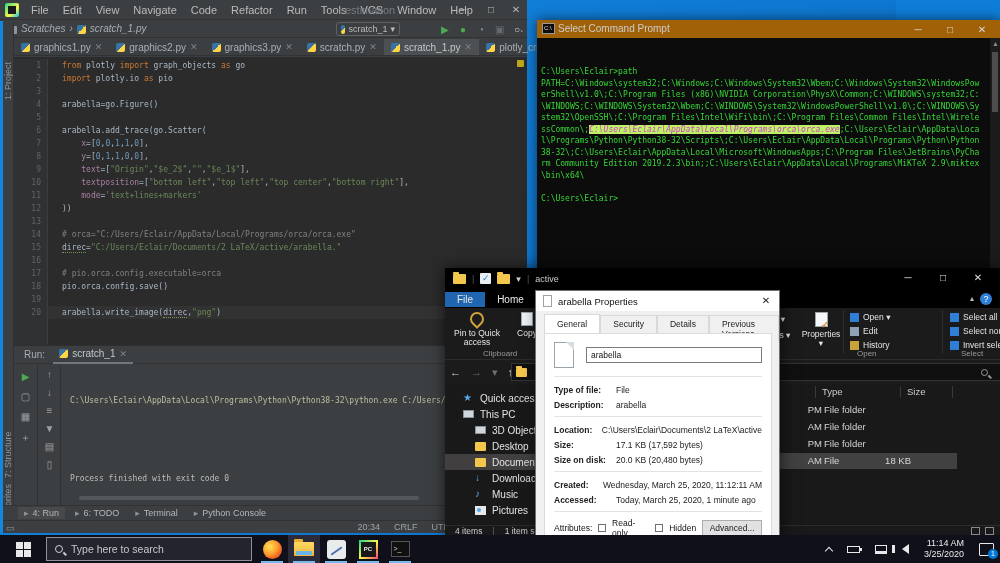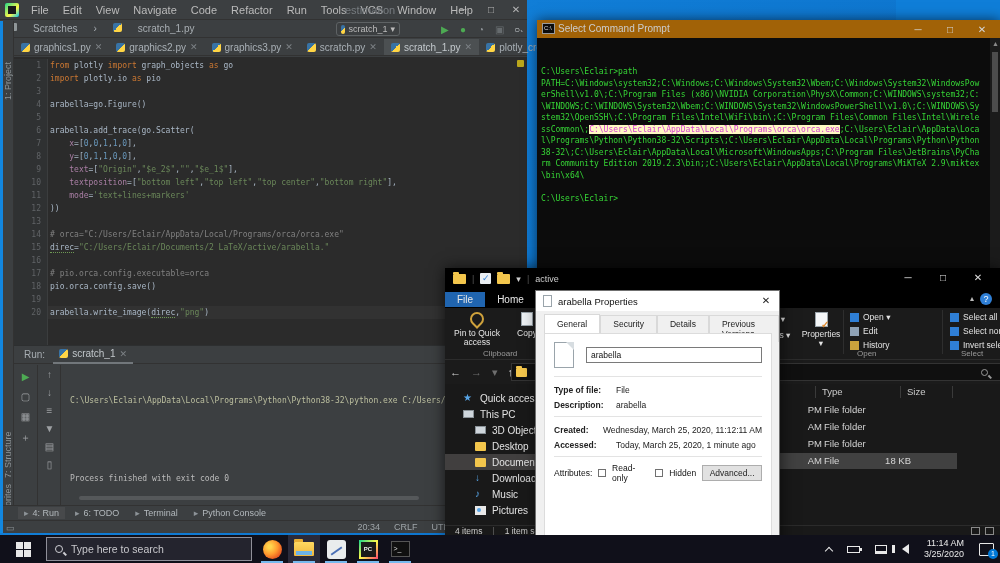--- a/index.html
+++ b/index.html
@@ -10,37 +10,37 @@
   #pycharm { position:absolute; left:0; top:0; width:527px; height:533px; background:#3c3f41; font-family:"Liberation Sans",sans-serif; }
   #pc-titlebar { position:absolute; left:0; top:0; width:100%; height:20px; background:#3c3f41; border-bottom:1px solid #323232; }
   #pc-logo { position:absolute; left:5px; top:3px; width:14px; height:14px; background:linear-gradient(135deg,#21d789,#fcf84a 60%,#07c3f2); border-radius:2px; }
   #pc-logo:after { content:""; position:absolute; left:3px; top:3px; right:3px; bottom:3px; background:#1a1a1a; }
   #pc-menus { position:absolute; left:24px; top:0; height:20px; display:flex; align-items:center; }
   #pc-menus span { color:#bbbbbb; font-size:11px; padding:0 7px; }
   #pc-proj-title { position:absolute; left:345px; top:4px; color:#777c80; font-size:11px; }
   .winbtn { position:absolute; top:0; width:26px; height:20px; color:#b6b6b6; font-size:10px; text-align:center; line-height:20px; }
   
   #pc-navbar { position:absolute; left:0; top:21px; width:100%; height:17px; background:#3c3f41; border-bottom:1px solid #323232; color:#a7adb2; font-size:10px; }
-  #pc-crumbs { position:absolute; left:8px; top:2px; display:flex; gap:16px; align-items:flex-start; }
+  #pc-crumbs { position:absolute; left:8px; top:2px; display:flex; gap:4px; align-items:flex-end;font-style:italic; }
   .crumb-ico { display:inline-block; width:9px; height:8px; background:#8f9698; border-radius:1px; }
   .py-ico { display:inline-block; width:9px; height:9px; background:linear-gradient(135deg,#3873a5 50%,#ffd545 50%); border-radius:2px; }
   #pc-runbox { position:absolute; left:336px; top:1px; width:64px; height:14px; border:1px solid #5e6264; border-radius:3px; color:#bbb; font-size:9px; display:flex; align-items:center; gap:3px; padding:0 4px; }
   .tool-ico { position:absolute; top:3px; font-size:10px; line-height:12px; }
   
   #pc-tabbar { position:absolute; left:14px; top:39px; width:513px; height:17px; background:#3c3f41; border-bottom:1px solid #323232; display:flex; }
   .ed-tab { display:flex; align-items:center; gap:4px; padding:0 7px; font-size:10px; color:#a9b0b6; }
   .ed-tab.active { background:#4c5052; color:#c3c9cd; }
   .tab-x { color:#7d8286; font-size:9px; }
   
   #pc-stripe { position:absolute; left:0; top:21px; width:14px; height:484px; background:#3c3f41; border-right:1px solid #323232; }
   .vlabel { position:absolute; color:#8f9598; font-size:9px; white-space:nowrap; transform:rotate(-90deg); transform-origin:left top; }
   
   #pc-editor { position:absolute; left:14px; top:57px; width:513px; height:288px; background:#2b2b2b; overflow:hidden; }
   #gutter { position:absolute; left:0; top:2px; width:34px; text-align:right; color:#606366; font-family:"DejaVu Sans Mono",monospace; font-size:8px; line-height:13px; background:#2f3132; height:286px; padding-right:6px; border-right:1px solid #3b3d3e; }
-  #code { position:absolute; left:36px; top:2px; font-family:"DejaVu Sans Mono",monospace; font-size:8px; line-height:13px; white-space:pre; }
+  #code { position:absolute; left:48px; top:2px; font-family:"DejaVu Sans Mono",monospace; font-size:8px; line-height:13px; white-space:pre; }
   .cl { height:13px; }
   .tk-k { color:#cc7832; } .tk-d { color:#a9b7c6; } .tk-s { color:#6a8759; }
   .tk-n { color:#6897bb; } .tk-c { color:#808080; } .tk-a { color:#aa7fa5; }
   .tk-u { color:#a9b7c6; border-bottom:1px dotted #6e9954; }
   #caret-line { position:absolute; left:0; top:249px; width:513px; height:13px; background:#323232; }
   #insp-mark { position:absolute; right:3px; top:3px; width:7px; height:7px; background:#bba71c; border-radius:1px; }
   
   #pc-run { position:absolute; left:14px; top:345px; width:513px; height:160px; background:#3c3f41; border-top:1px solid #2d2f30; }
   #run-head { position:absolute; left:0; top:0; height:18px; font-size:10px; color:#a7adb2; display:flex; align-items:center; gap:8px; padding-left:10px; width:100%; border-bottom:1px solid #323232; }
   #run-tab { display:flex; align-items:center; gap:4px; padding:0 6px; height:18px; border-bottom:2px solid #72777b; color:#c0c6ca; }
@@ -57,21 +57,21 @@
   #pc-status { position:absolute; left:0; top:520px; width:527px; height:13px; background:#3c3f41; border-top:1px solid #323232; color:#9fa5a9; font-size:9px; }
   #pc-status-items { position:absolute; right:70px; top:1px; display:flex; gap:14px; }
   #left-sliver { position:absolute; left:0; top:21px; width:3px; height:512px; background:#1287e0; }
 
   
   #cmd { position:absolute; left:537px; top:20px; width:463px; height:400px; background:#0c0c0c; box-shadow:0 0 12px rgba(0,0,0,.6); }
   #cmd-title { position:absolute; left:0; top:0; width:100%; height:18px; background:#a16207; color:#cccccc; font-size:10px; line-height:18px; padding-left:21px; }
   #cmd-ico { position:absolute; left:5px; top:3px; width:13px; height:11px; background:#0c0c0c; border:1px solid #9a9a9a; font-size:6px; color:#dedede; line-height:9px; padding-left:1px; }
   #cmd-body { position:absolute; left:4px; top:24px; font-family:"DejaVu Sans Mono",monospace; font-size:8px; line-height:11.5px; white-space:pre;margin-top:22px; }
   .cmd-g { color:#36d636; }
-  .cmd-h { color:#d23bd2; background:#fef9c3; }
+  .cmd-h { color:#d23bd2; background:#bef264;font-style:italic; }
   #cmd-scroll { position:absolute; right:0; top:18px; width:10px; height:382px; background:#1b1b1b; }
   #cmd-thumb { position:absolute; right:2px; top:14px; width:6px; height:60px; background:#4d4d4d; }
   #cmd-scroll .sarrow { position:absolute; left:2px; color:#8a8a8a; font-size:7px; }
 
   
   #explorer { position:absolute; left:445px; top:268px; width:555px; height:267px; background:#1b1b1b; box-shadow:0 0 14px rgba(0,0,0,.65); }
   #ex-title { position:absolute; left:0; top:0; width:100%; height:22px; background:#000000; color:#e8e8e8; font-size:11px; }
   .mini-folder { position:relative; display:inline-block; width:13px; height:10px; background:#f3c64c; border-radius:1px; }
   .mini-folder:before { content:""; position:absolute; left:0; top:-2px; width:6px; height:2px; background:#f3c64c; border-radius:1px 1px 0 0; }
   #ex-qat { position:absolute; left:8px; top:5px; display:flex; align-items:center; gap:6px; color:#cfcfcf; font-size:9px; }
@@ -571,20 +571,34 @@
               <span class="flabel">Type of file:</span>
               <span class="fvalue">File</span>
             </div>
             <div class="frow">
               <span class="flabel">Description:</span>
               <span class="fvalue">arabella</span>
             </div>
           </div>
           <div class="dlg-sec">
             <div class="frow">
+              <span class="flabel">Location:</span>
+              <span class="fvalue">C:\Users\Eclair\Documents\2 LaTeX\active</span>
+            </div>
+            <div class="frow">
+              <span class="flabel">Size:</span>
+              <span class="fvalue">17.1 KB (17,592 bytes)</span>
+            </div>
+            <div class="frow">
+              <span class="flabel">Size on disk:</span>
+              <span class="fvalue">20.0 KB (20,480 bytes)</span>
+            </div>
+          </div>
+          <div class="dlg-sec">
+            <div class="frow">
               <span class="flabel">Created:</span>
               <span class="fvalue">Wednesday, March 25, 2020, 11:12:11 AM</span>
             </div>
             <div class="frow">
               <span class="flabel">Accessed:</span>
               <span class="fvalue">Today, March 25, 2020, 1 minute ago</span>
             </div>
           </div>
         </div>
       <div id="dlg-attrs">

